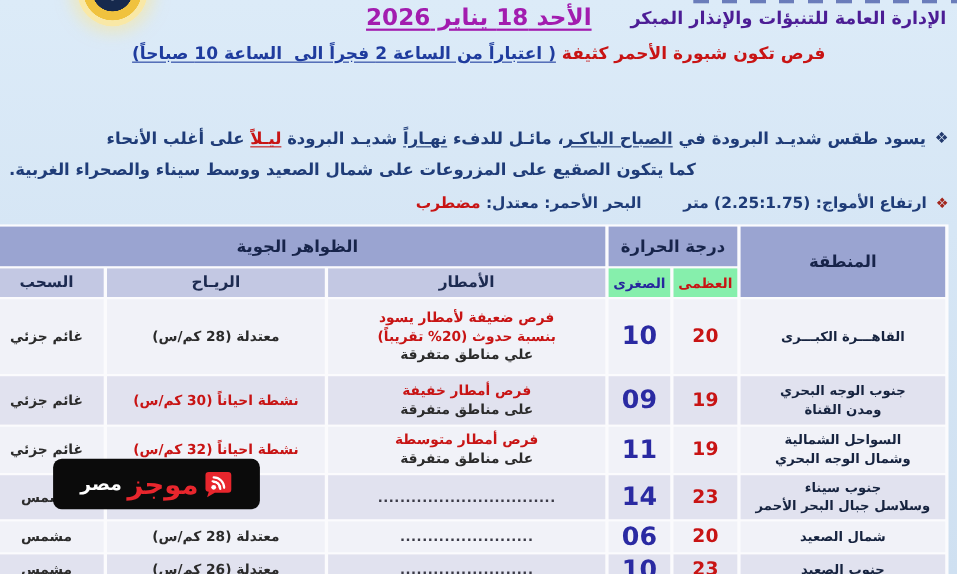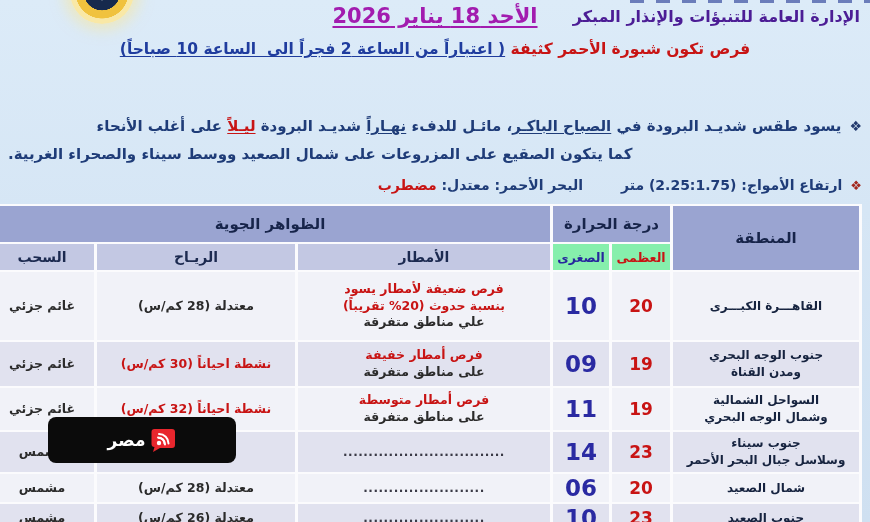--- a/index.html
+++ b/index.html
@@ -282,14 +282,15 @@
 </table>
 
 <div class="abs watermark">
   <svg width="26" height="26" viewBox="0 0 26 26">
     <path d="M4 2 h18 a3 3 0 0 1 3 3 v13 a3 3 0 0 1 -3 3 h-12 l-7 4 l1.5 -5 a3 3 0 0 1 -3 -3 v-12 a3 3 0 0 1 3 -3 z" fill="#e8262d"></path>
     <circle cx="9" cy="16" r="2.2" fill="#ffffff"></circle>
     <path d="M8 10.5 a7 7 0 0 1 7 7" stroke="#ffffff" stroke-width="2" fill="none" stroke-linecap="round" transform="rotate(-90 12 13) rotate(90 12 13)"></path>
     <path d="M9 7 a9.5 9.5 0 0 1 9.5 9.5" stroke="#ffffff" stroke-width="2" fill="none" stroke-linecap="round"></path>
     <path d="M9 11 a5.5 5.5 0 0 1 5.5 5.5" stroke="#ffffff" stroke-width="2" fill="none" stroke-linecap="round"></path>
   </svg>
+  <span class="w-red">موجز</span>
   <span class="w-white">مصر</span>
 </div>
 
 </body></html>

